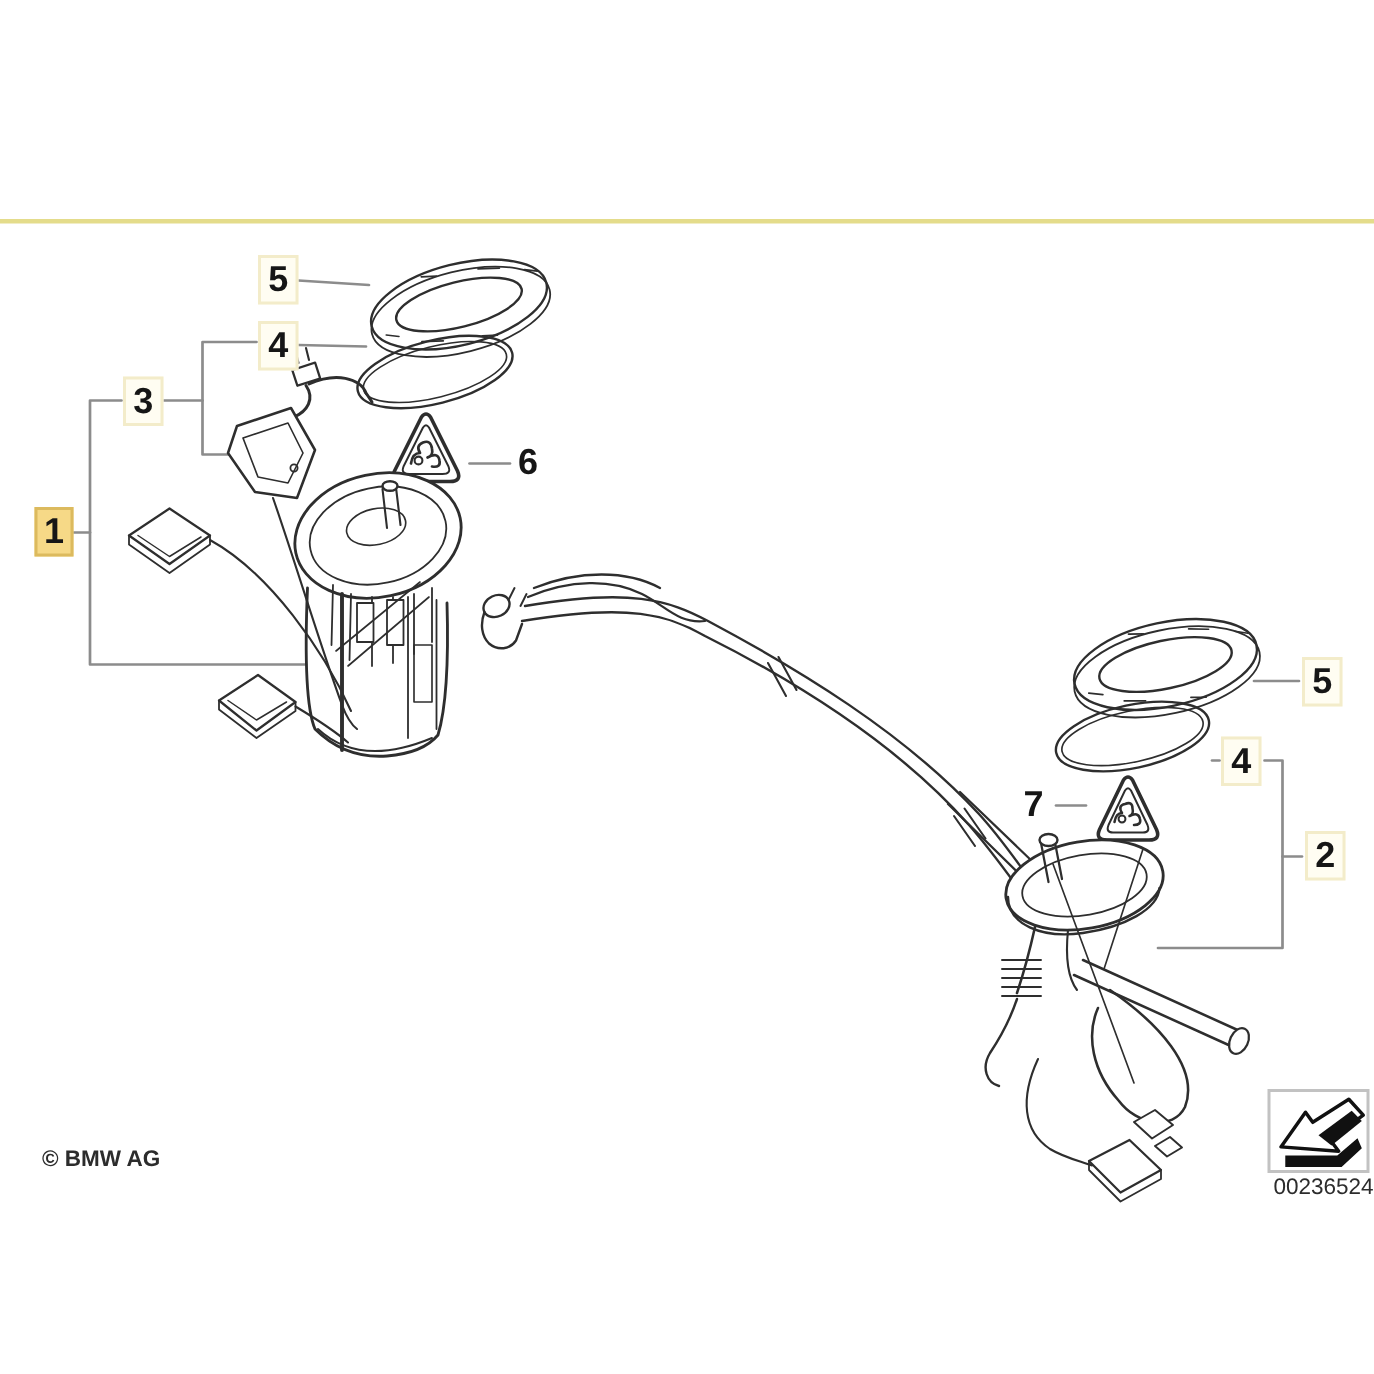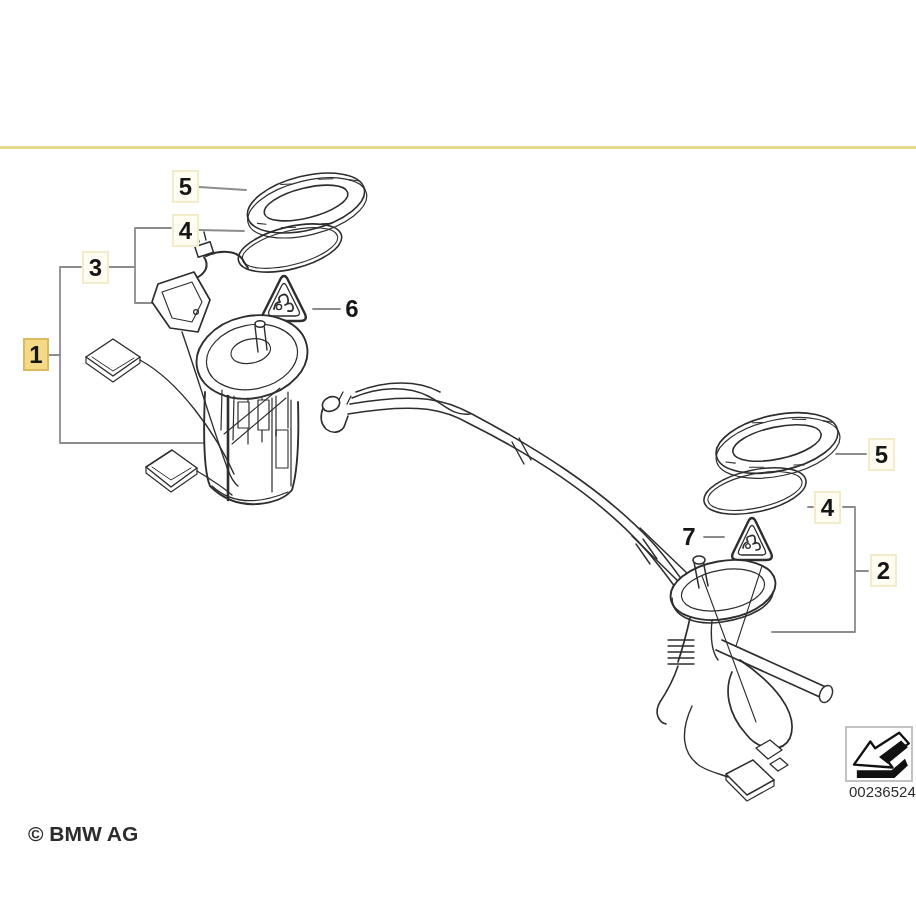--- a/index.html
+++ b/index.html
@@ -9,21 +9,21 @@
   .title{position:absolute;left:15px;top:118px;font-size:16px;font-weight:bold;
          color:#7b7b7b;letter-spacing:0.2px;white-space:nowrap;}
   .divider{position:absolute;left:0;top:146px;width:916px;height:3px;background:#e4dc8b;}
   svg.art{position:absolute;left:0;top:0;width:916px;height:916px;pointer-events:none;}
   .callout{position:absolute;display:flex;align-items:center;justify-content:center;
            font-weight:bold;font-size:24px;color:#161616;box-sizing:border-box;
            font-family:"Liberation Sans","DejaVu Sans",sans-serif;cursor:pointer;}
   .callout.box{width:27px;height:33px;background:#fffdf2;border:2px solid #f3ecca;}
   .callout.gold{width:26px;height:33px;background:#f6d987;border:2px solid #dcba5e;}
   .callout.bare{width:22px;height:28px;}
-  .copyright{position:absolute;left:28px;top:822px;font-size:21px;font-weight:bold;color:#2c2c2c;}
+  .copyright{position:absolute;left:28px;top:764px;font-size:15px;font-weight:bold;color:#2c2c2c;}
   .imgnum{position:absolute;left:849px;top:783px;font-size:15px;color:#2c2c2c;}
   .arrowbox{position:absolute;left:845px;top:726px;width:68px;height:56px;background:#fff;
             border:2px solid #c2c2c2;box-sizing:border-box;}
 </style>
 </head>
 <body>
 
 <div id="stage">
 
   <div class="divider"></div>

